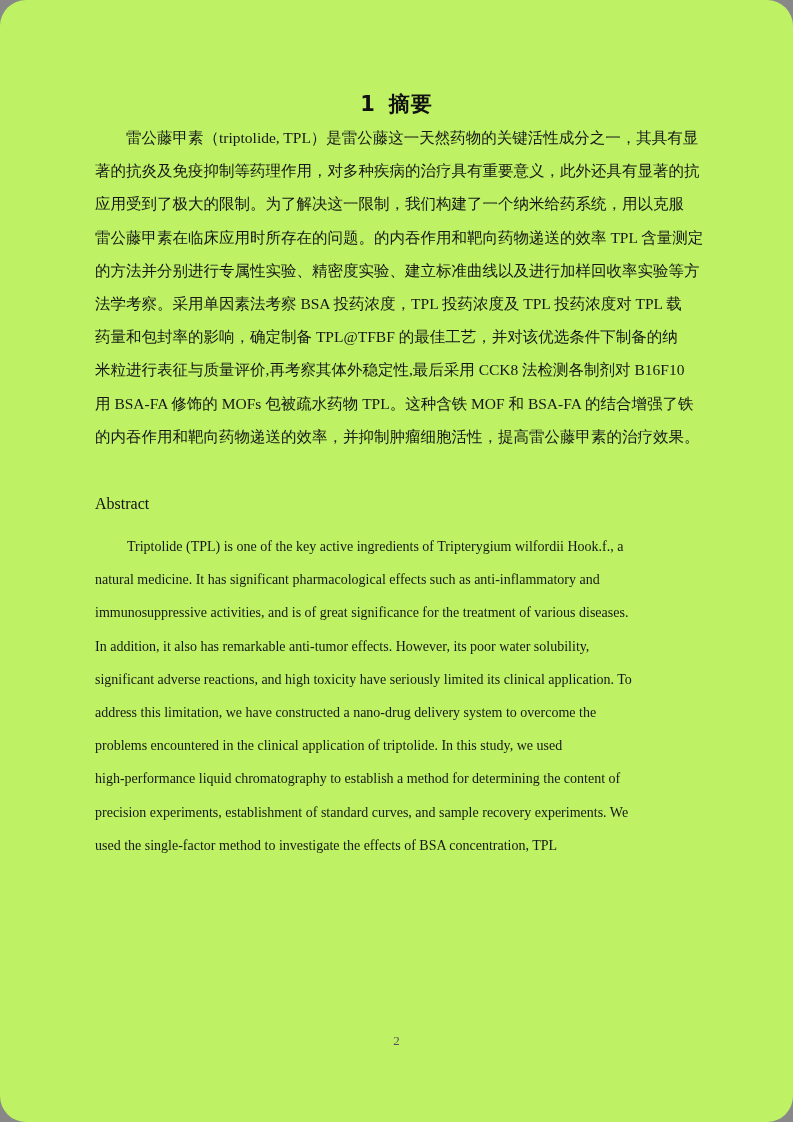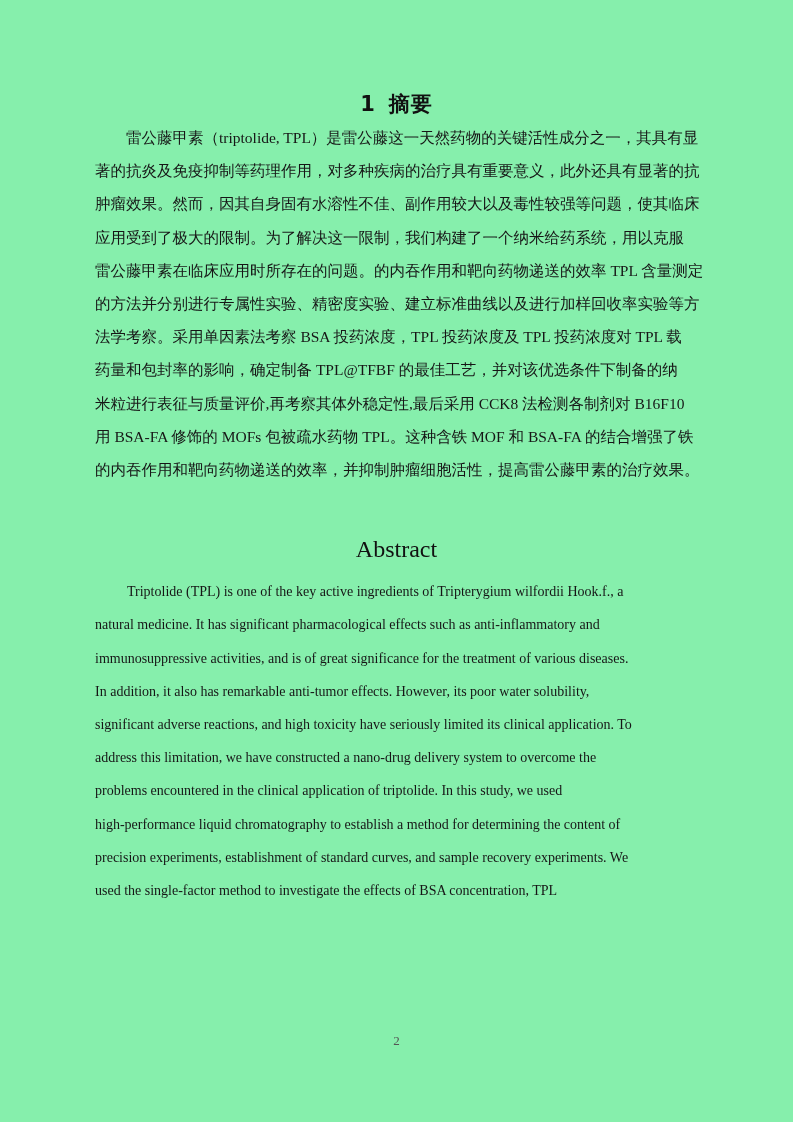--- a/index.html
+++ b/index.html
@@ -5,24 +5,25 @@
   html, body {
     margin: 0;
     padding: 0;
     background: #888;
   }
   .page {
     position: relative;
     width: 793px;
     height: 1122px;
     margin: 0 auto;
-    background: #86efac;
+    background: #bef264;
     overflow: hidden;
     font-family: "Liberation Serif", "DejaVu Serif", serif;
     color: #1c1c1c;
+    border-radius: 26px;
   }
   .content {
     padding: 0 95px;
   }
   .section-heading {
     margin-top: 88px;
     text-align: center;
     font-family: "DejaVu Sans", "Liberation Sans", sans-serif;
     font-weight: 700;
     font-size: 21px;
@@ -41,23 +42,22 @@
     font-size: 15.5px;
     line-height: 33.2px;
     white-space: nowrap;
     text-align: justify;
     color: #161616;
   }
   .cn-line.indent {
     text-indent: 31px;
   }
   .en-heading {
-    margin-top: 46px;
-    text-align: center;
-    font-size: 24px;
+    margin-top: 34px;
+    font-size: 16px;
     line-height: 34px;
     font-weight: 400;
     color: #111;
   }
   .en-abstract {
     margin-top: 9px;
   }
   .en-line {
     font-size: 14px;
     line-height: 33.2px;
@@ -83,21 +83,20 @@
 <div class="page">
   <div class="content">
 
     <div class="section-heading">
       <span class="num">1</span><span>摘要</span>
     </div>
 
     <div class="cn-abstract">
       <div class="cn-line indent">雷公藤甲素（triptolide, TPL）是雷公藤这一天然药物的关键活性成分之一，其具有显</div>
       <div class="cn-line">著的抗炎及免疫抑制等药理作用，对多种疾病的治疗具有重要意义，此外还具有显著的抗</div>
-      <div class="cn-line">肿瘤效果。然而，因其自身固有水溶性不佳、副作用较大以及毒性较强等问题，使其临床</div>
       <div class="cn-line">应用受到了极大的限制。为了解决这一限制，我们构建了一个纳米给药系统，用以克服</div>
       <div class="cn-line">雷公藤甲素在临床应用时所存在的问题。的内吞作用和靶向药物递送的效率 TPL 含量测定</div>
       <div class="cn-line">的方法并分别进行专属性实验、精密度实验、建立标准曲线以及进行加样回收率实验等方</div>
       <div class="cn-line">法学考察。采用单因素法考察 BSA 投药浓度，TPL 投药浓度及 TPL 投药浓度对 TPL 载</div>
       <div class="cn-line">药量和包封率的影响，确定制备 TPL@TFBF 的最佳工艺，并对该优选条件下制备的纳</div>
       <div class="cn-line">米粒进行表征与质量评价,再考察其体外稳定性,最后采用 CCK8 法检测各制剂对 B16F10</div>
       <div class="cn-line">用 BSA-FA 修饰的 MOFs 包被疏水药物 TPL。这种含铁 MOF 和 BSA-FA 的结合增强了铁</div>
       <div class="cn-line">的内吞作用和靶向药物递送的效率，并抑制肿瘤细胞活性，提高雷公藤甲素的治疗效果。</div>
     </div>
 

